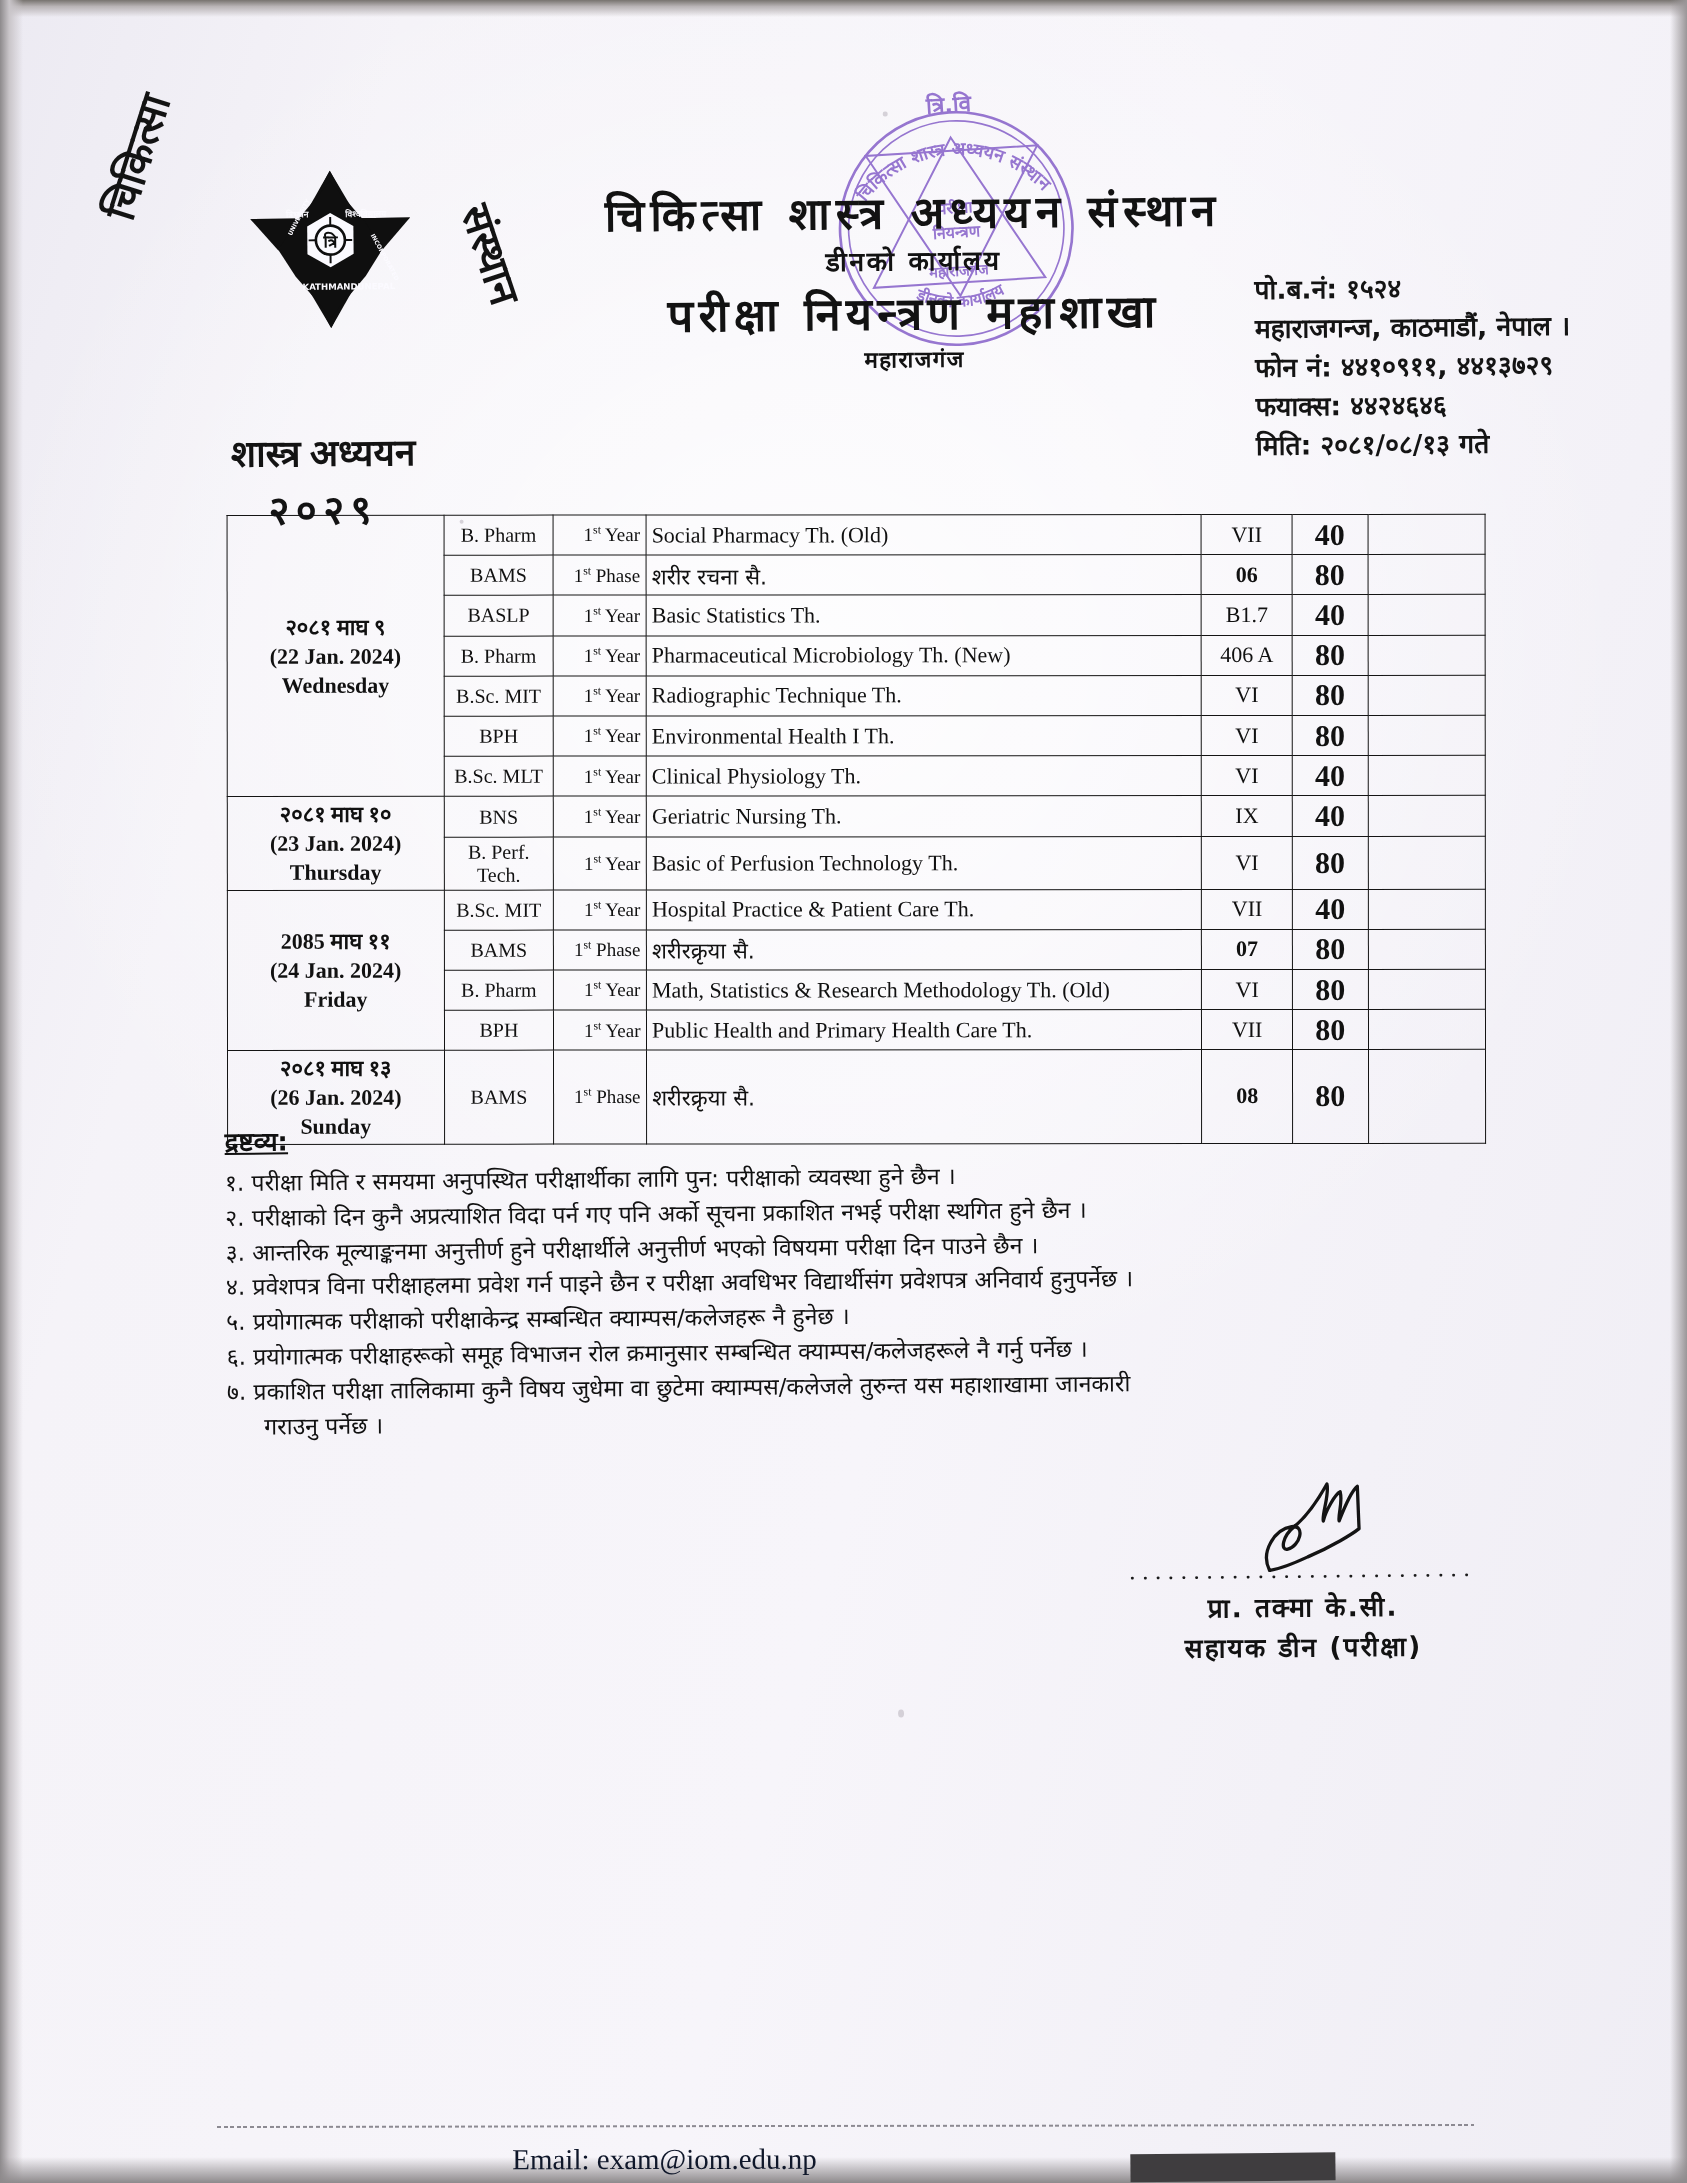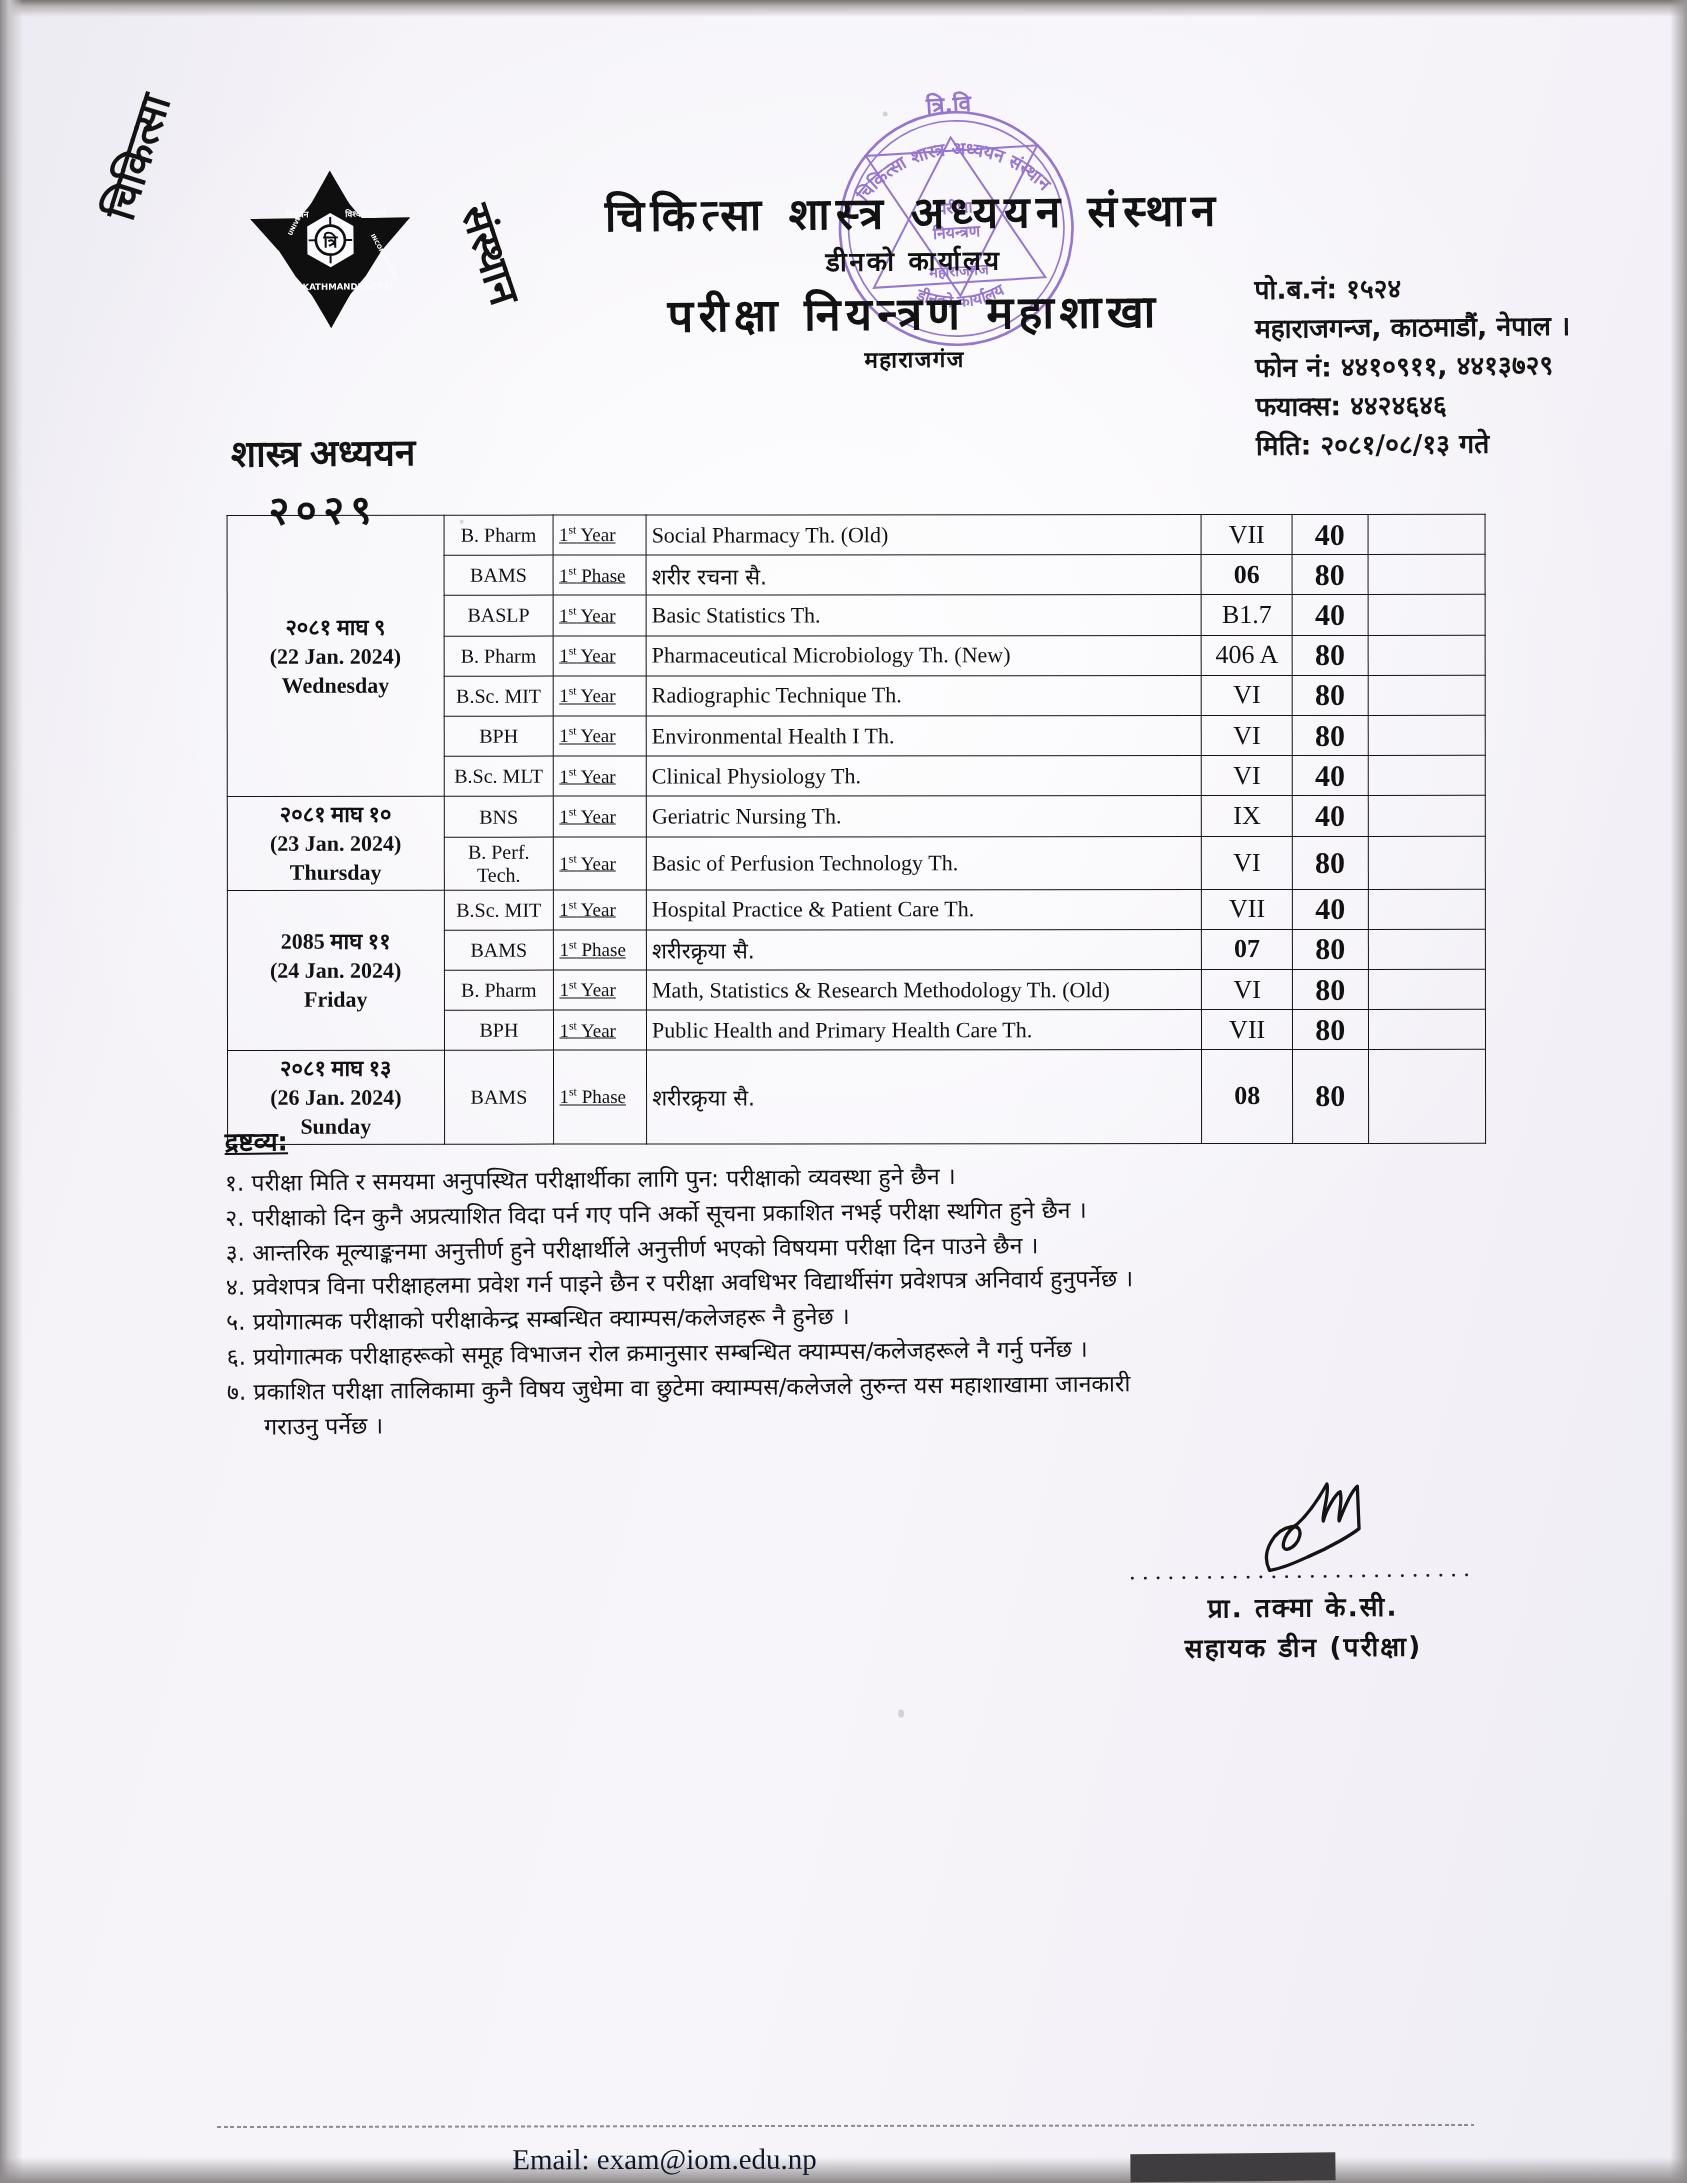--- a/index.html
+++ b/index.html
@@ -73,23 +73,23 @@
   table.routine{border-collapse:collapse;width:100%;table-layout:fixed;font-size:20.5px;color:#111;}
   table.routine td{
     border:1.3px solid #141414;
     padding:2.6px 5.3px;
     vertical-align:middle;
     height:34px;
     background:transparent;
   }
   td.c-date{width:205px;text-align:center;font-weight:700;font-size:22px;line-height:1.32;}
   td.c-prog{width:98px;text-align:center;font-size:20px;}
-  td.c-year{width:81px;text-align:left;font-size:19px;white-space:nowrap;text-decoration:underline;}
+  td.c-year{width:81px;text-align:right;font-size:19px;white-space:nowrap;}
   td.c-subj{width:544px;text-align:left;padding-left:9.3px;font-size:22px;}
-  td.c-room{width:79px;text-align:center;font-size:26px;}
+  td.c-room{width:79px;text-align:center;font-size:22px;}
   td.c-mark{width:64px;text-align:center;font-weight:700;font-size:30px;border-radius:18px;}
   td.c-blank{width:106px;}
   .dev{font-family:"DejaVu Sans", sans-serif;font-size:20px;}
   .dev-date{font-family:Liberation Serif, serif;font-size:20.5px;font-weight:700;}
   sup{font-size:.62em;vertical-align:super;}
 
   
   .notes{position:absolute;left:222px;top:1117px;width:1244px;color:#111;}
   .notes-title{font-family:"DejaVu Sans", sans-serif;font-size:26px;font-weight:700;text-decoration:underline;margin-bottom:6.6px;}
   .note-line{font-family:"DejaVu Sans", sans-serif;font-size:23px;line-height:1.52;white-space:nowrap;}

